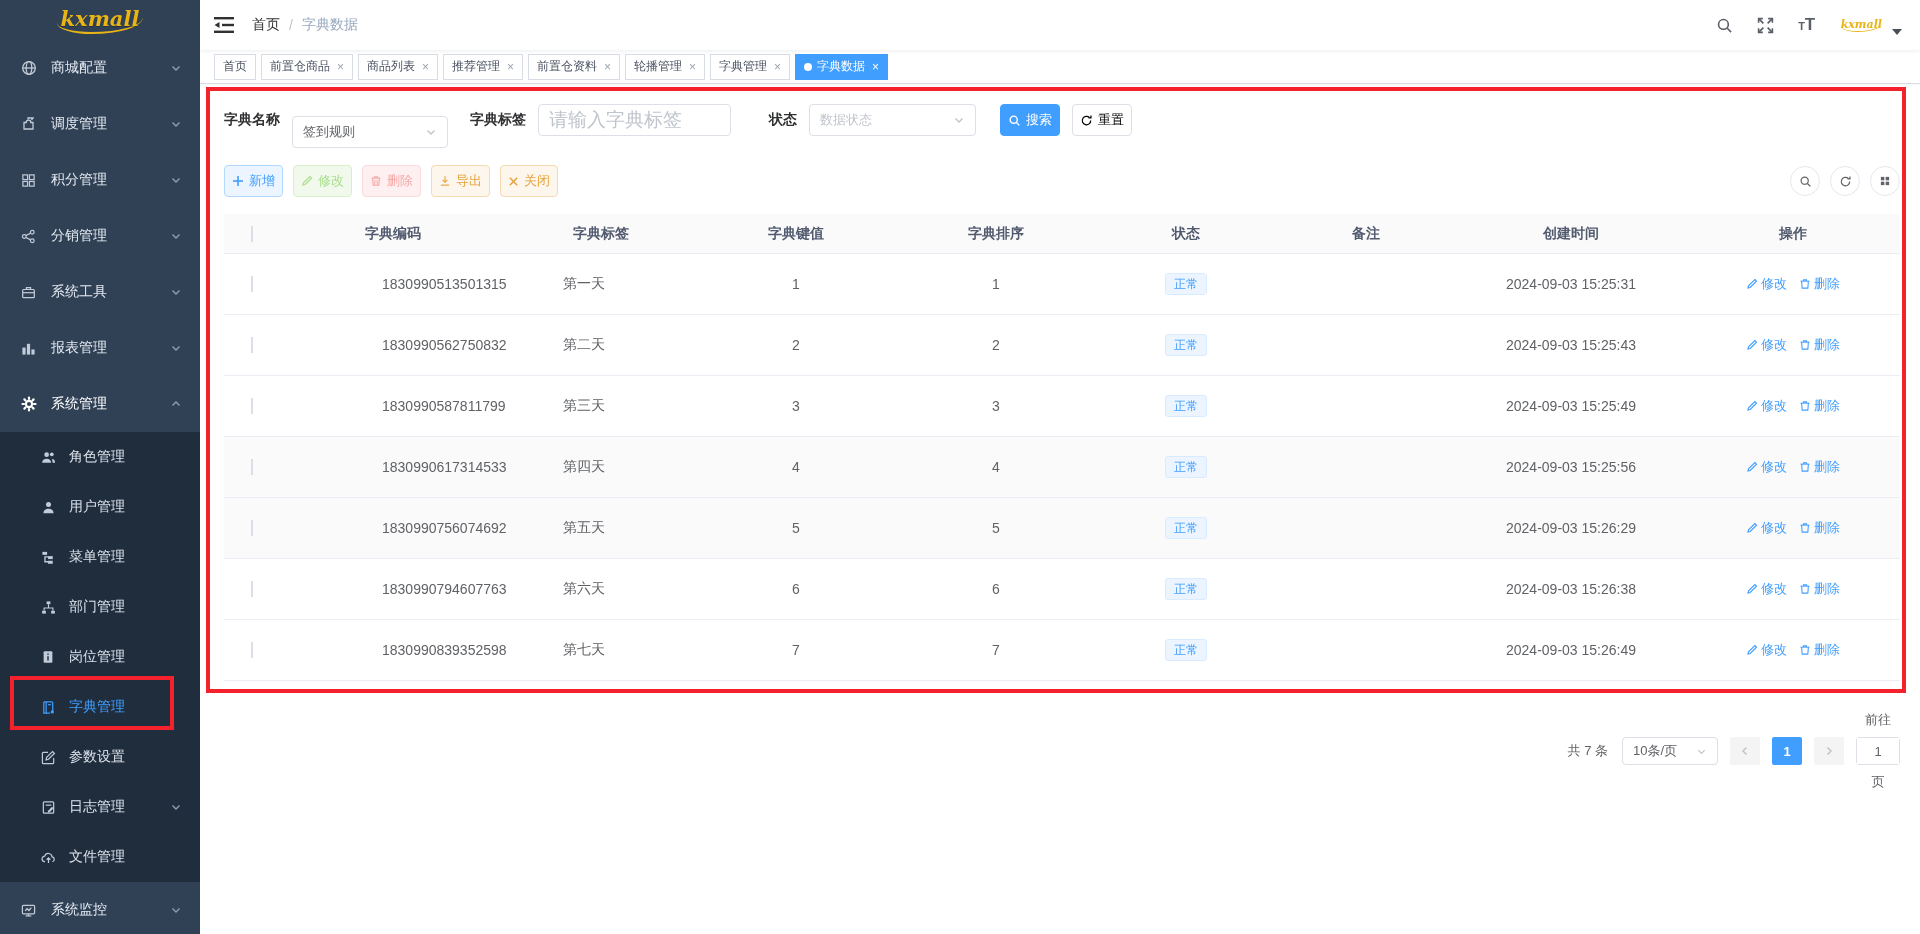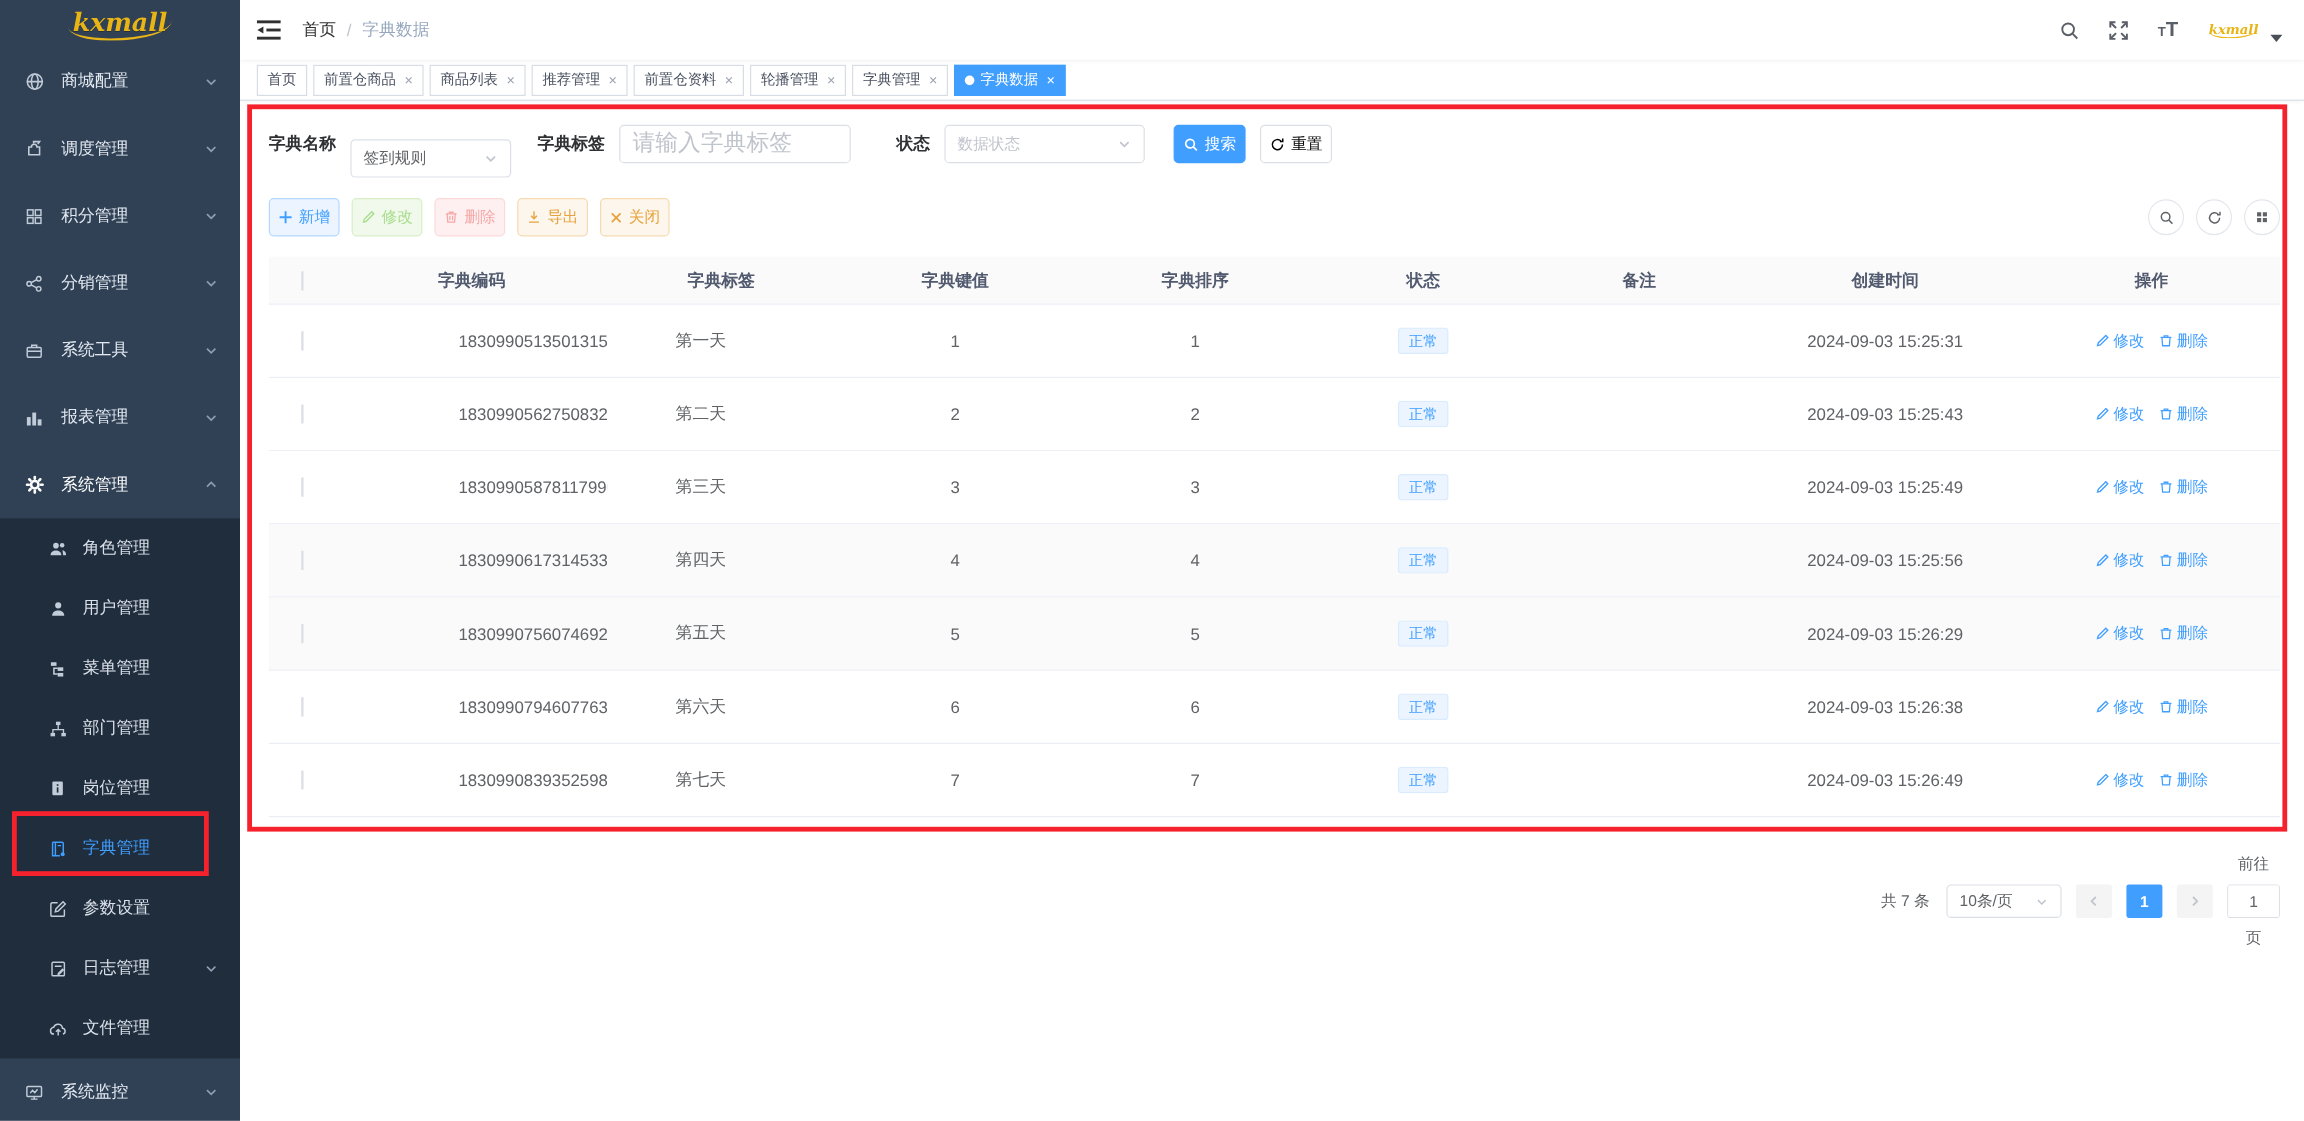--- a/index.html
+++ b/index.html
@@ -442,21 +442,21 @@
       <span class="tag-dot"></span>
       <span>字典数据</span>
       <span class="tclose">×</span>
     </span>
   </div>
 
   <div class="content">
 
     <div class="filter-row">
       <span class="f-label">字典名称</span>
-      <span class="sel" style="width:134px; margin-right:22px;margin-top:24px;">
+      <span class="sel" style="width:156px; margin-right:22px;margin-top:24px;">
         <span class="sel-value">签到规则</span>
         <span class="sel-chev">
             <svg viewBox="0 0 12 12" width="12" height="12" fill="none" stroke="currentColor" stroke-width="1.4">
               <path d="M2.5 4.5L6 8l3.5-3.5"></path>
             </svg>
           </span>
       </span>
       <span class="f-label">字典标签</span>
       <span class="inp" style="width:193px; margin-right:38px;">
         <input placeholder="请输入字典标签" style="">

